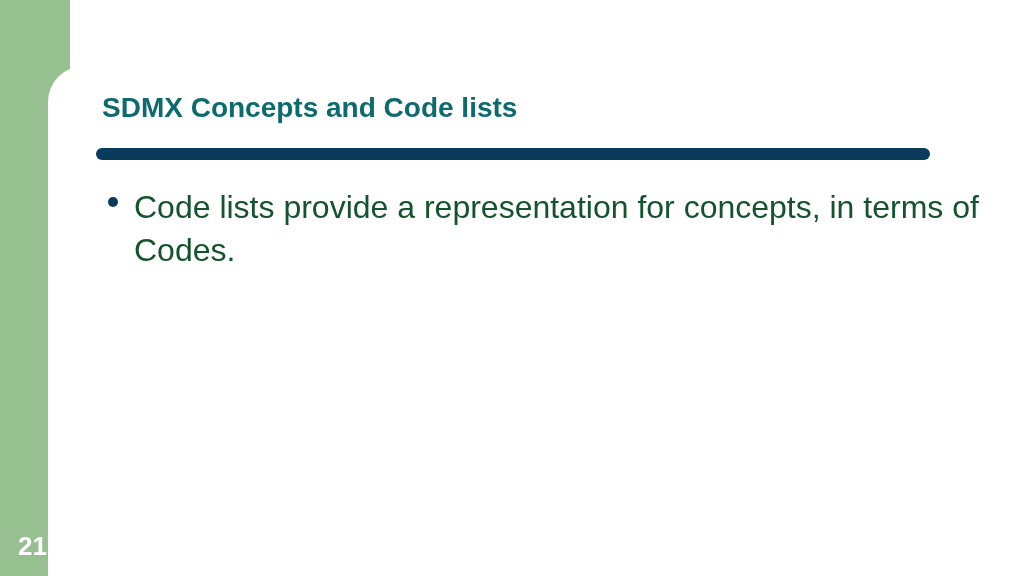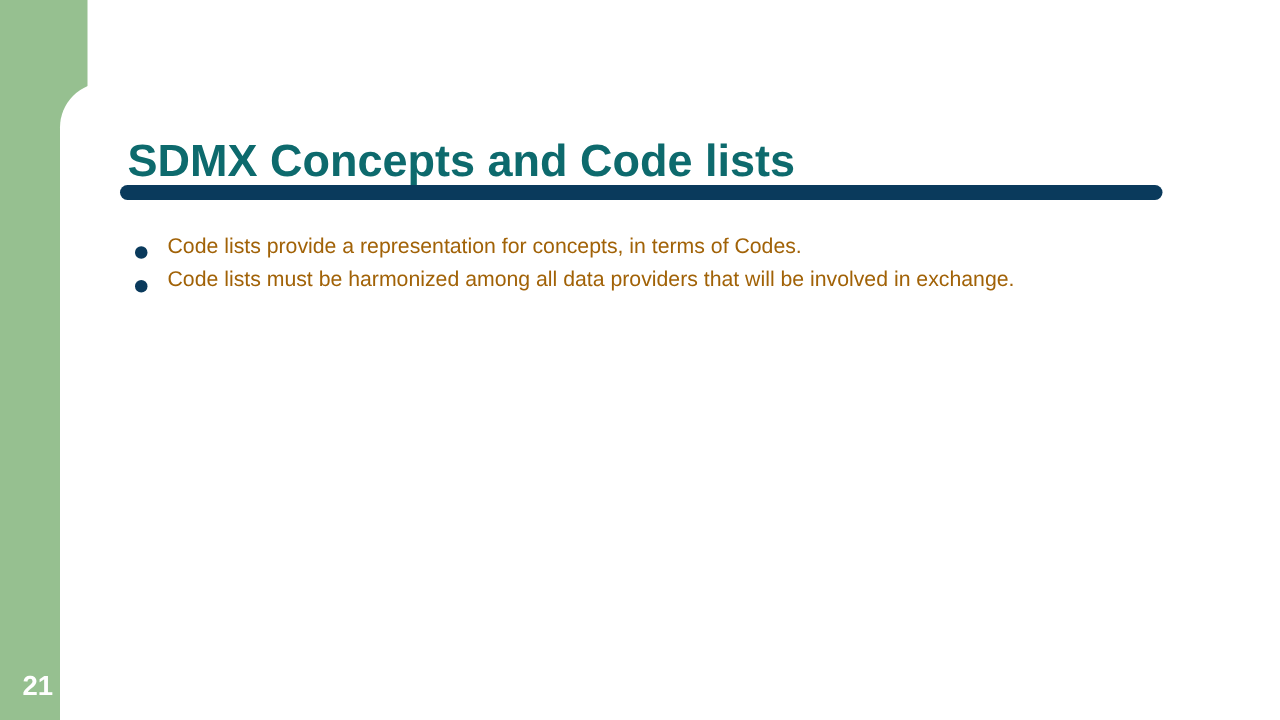--- a/index.html
+++ b/index.html
@@ -28,77 +28,76 @@
       left: 48px;
       top: 66px;
       right: 0;
       bottom: 0;
       background: #ffffff;
       border-top-left-radius: 36px;
     }
     .slide-title {
       position: absolute;
       left: 102px;
-      top: 108px;
-      font-size: 36px;
+      top: 92px;
+      font-size: 28px;
       font-weight: bold;
       color: #0d6a6d;
     }
     .divider {
       position: absolute;
       left: 96px;
       top: 148px;
       width: 834px;
       height: 12px;
       background: #0a3a5c;
       border-radius: 6px;
     }
     .bullet-list {
       position: absolute;
       left: 108px;
       top: 186px;
       right: 40px;
       list-style: none;
     }
     .bullet-item {
-      color: #a16207;
-      font-size: 17px;
+      color: #14532d;
+      font-size: 32px;
       line-height: 1.35;
       margin-bottom: 4px;
       padding-left: 26px;
       position: relative;
     }
     .bullet-item::before {
       content: "";
       position: absolute;
       left: 0;
       top: 11px;
       width: 10px;
       height: 10px;
       border-radius: 50%;
       background: #0a3a5c;
     }
     .page-number {
       position: absolute;
       left: 18px;
       bottom: 14px;
       color: #ffffff;
-      font-size: 22px;
+      font-size: 26px;
       font-weight: bold;
     }
   </style>
 </head>
 <body>
 
 <div class="sidebar"></div>
 
 <div class="content-card"></div>
 
 <h1 class="slide-title">SDMX Concepts and Code lists</h1>
 
 <div class="divider"></div>
 
 <ul class="bullet-list">
   <li class="bullet-item">Code lists provide a representation for concepts, in terms of Codes.</li>
-  <li class="bullet-item">Code lists must be harmonized among all data providers that will be involved in exchange.</li>
 </ul>
 
 <div class="page-number">21</div>
 
 </body></html>

